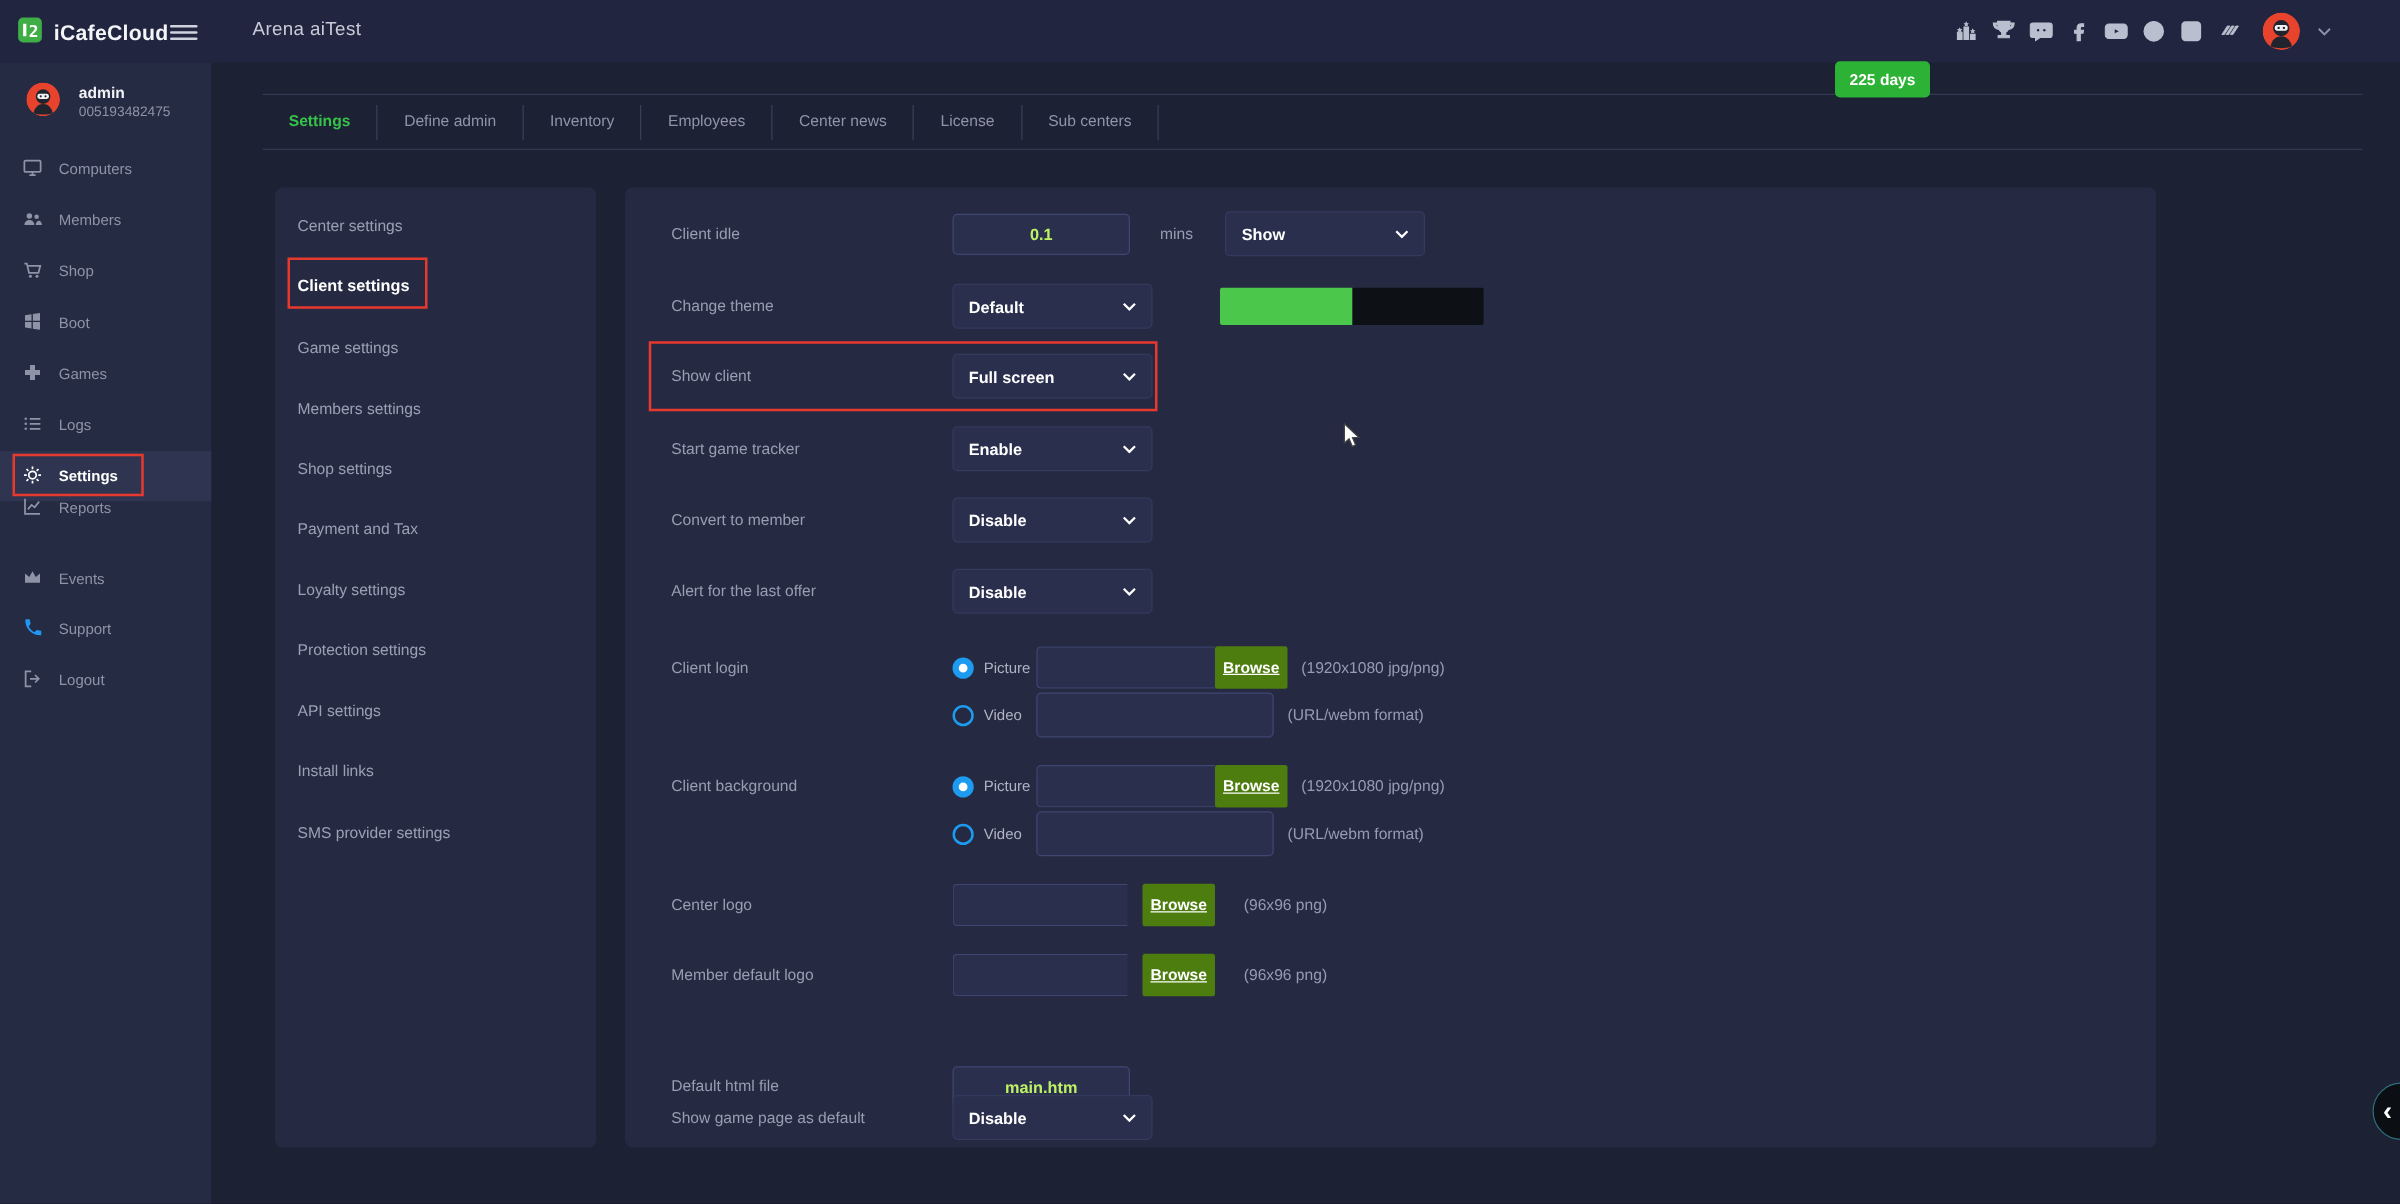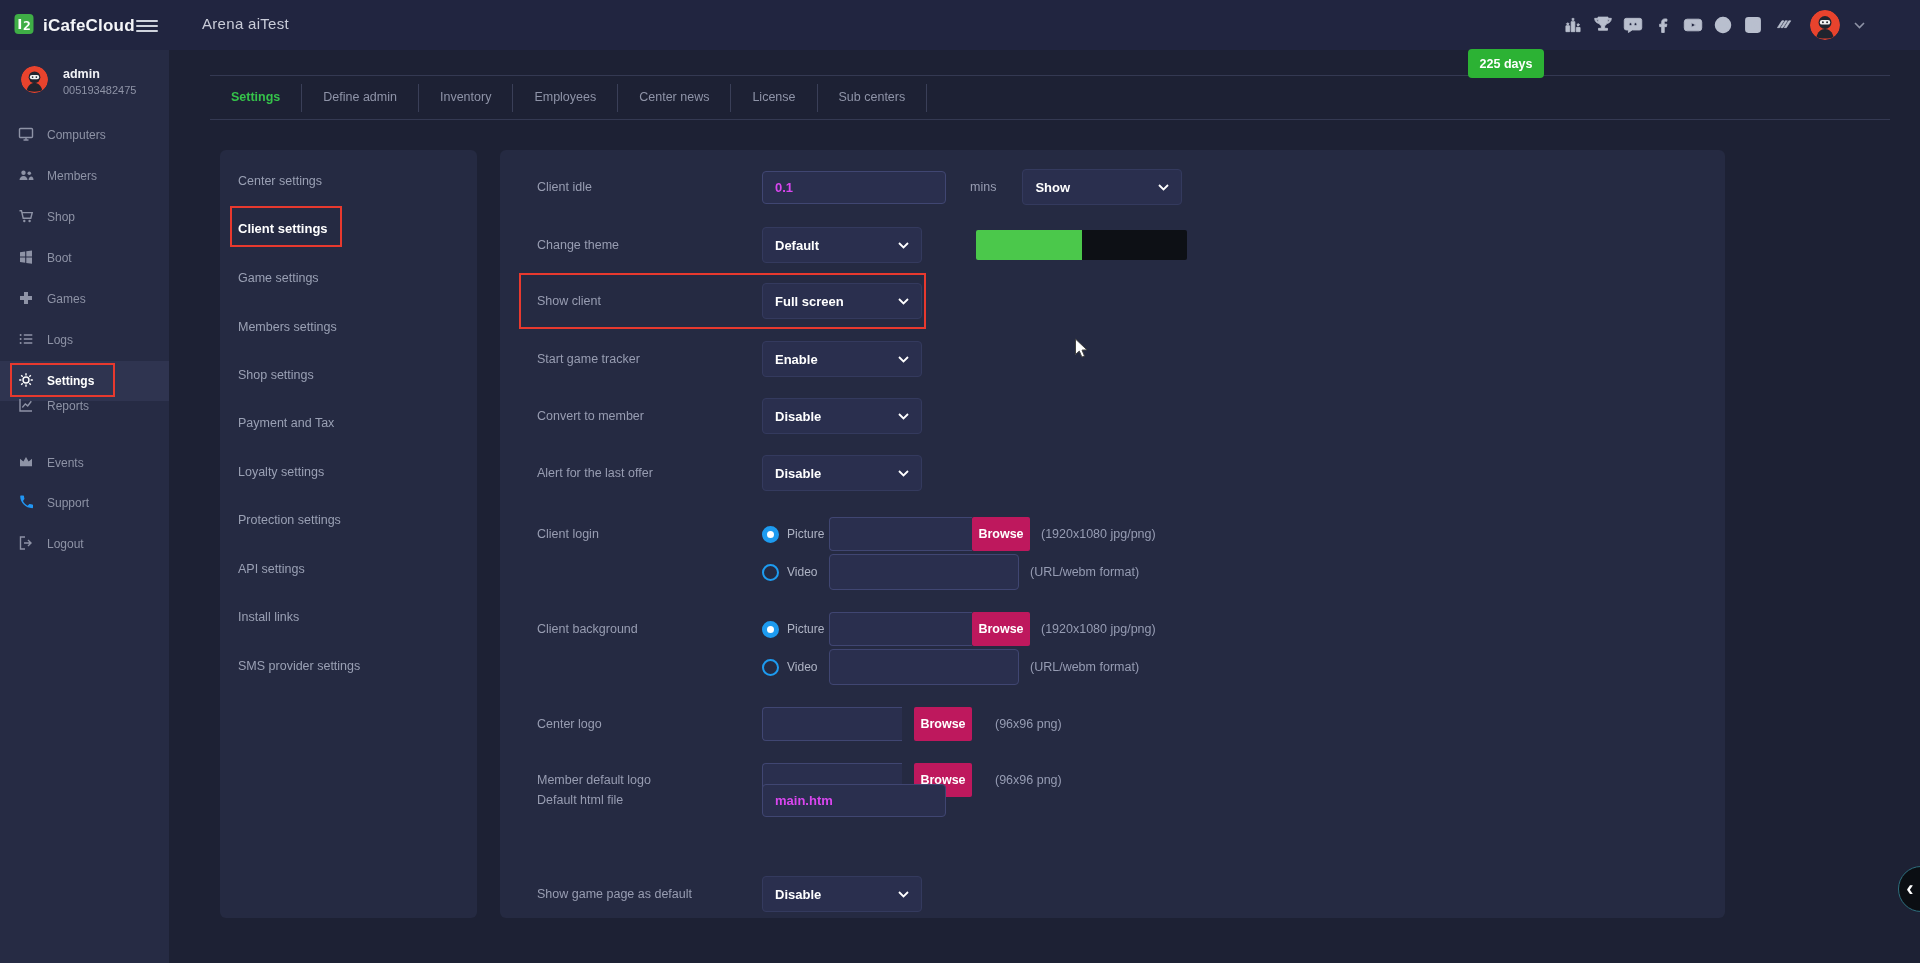--- a/index.html
+++ b/index.html
@@ -47,37 +47,37 @@
   
   .panel { position:absolute; background:#252a42; border-radius:6px; }
   .nav-panel  { left:220px; top:150px; width:257px; height:768px; }
   .form-panel { left:500px; top:150px; width:1225px; height:768px; }
   .nav-item { position:absolute; left:0; width:257px; height:40px; line-height:40px; padding-left:18px;
     font-size:12.5px; color:#9aa0b4; cursor:pointer; }
   .nav-item.active { color:#fff; font-weight:700; font-size:13px; }
   
   .frow { position:absolute; left:37px; right:25px; height:36px; display:flex; align-items:center;gap:12px; }
   .flabel { width:213px; flex:none; font-size:12.5px; color:#989db2; }
-  .tinput { height:33px; width:184px; background:#2a2f4e; border:1px solid #404672; border-radius:4px;
-    color:#d946ef; font:700 13px "Liberation Sans", sans-serif; padding:0 12px; outline:none; }
+  .tinput { height:33px; width:142px; background:#2a2f4e; border:1px solid #404672; border-radius:4px;
+    color:#bef264; font:700 13px "Liberation Sans", sans-serif; padding:0 12px; outline:none;text-align:center; }
   .unit { font-size:12.5px; color:#989db2; margin:0 14px 0 12px; }
   .sel { height:36px; width:160px; background:#2a2f4e; border:1px solid #343a5e; border-radius:4px;
     display:flex; align-items:center; justify-content:space-between; padding:0 12px; cursor:pointer; }
   .sel span { font-size:13px; font-weight:700; color:#fff; }
   .swatch { width:211px; height:30px; margin-left:42px; display:flex; border-radius:2px; overflow:hidden; }
   .swatch .g { width:106px; background:#4bc84b; }
   .swatch .k { width:105px; background:#0d1015; }
   .radio { width:17px; height:17px; border-radius:50%; flex:none; cursor:pointer; }
   .radio.on  { border:5px solid #1d9bf0; background:#fff; }
   .radio.off { border:2px solid #1d9bf0; background:transparent; }
   .opt-label { margin-left:8px; width:42px; font-size:12px; color:#aeb3c4; }
   .file-input { height:34px; background:#2a2f4e; border:1px solid #404672; border-right:none;
     border-radius:4px 0 0 4px; outline:none; color:#fff; font:13px "Liberation Sans", sans-serif; padding:0 10px; }
-  .browse { height:34px; width:58px; background:#be185d; color:#fff; border:none; border-radius:2px;
-    font:700 12.5px "Liberation Sans", sans-serif; cursor:pointer; }
+  .browse { height:34px; width:58px; background:#4d7c0f; color:#fff; border:none; border-radius:2px;
+    font:700 12.5px "Liberation Sans", sans-serif; cursor:pointer;text-decoration:underline; }
   .hint { margin-left:11px; font-size:12.5px; color:#969cb3; }
   .stack { display:flex; flex-direction:column; gap:2px; }
   .line { height:36px; display:flex; align-items:center; }
   
   .redbox { position:absolute; border:2px solid #e8392e; z-index:50; pointer-events:none; }
   .cursor { position:absolute; left:1074px; top:338px; z-index:60; pointer-events:none; }
   .fab { position:absolute; left:1898px; top:866px; width:46px; height:46px; border-radius:50%;
     background:#0b0e13; border:1px solid #2e6f7e; color:#fff; font-size:22px; font-weight:700;
     display:flex; align-items:center; justify-content:center; cursor:pointer; z-index:40;
     padding-right:22px; }
@@ -412,21 +412,21 @@
       <span class="hint">(96x96 png)</span>
     </div>
 
     <div class="frow" style="top:612px">
       <div class="flabel">Member default logo</div>
       <input class="file-input" style="width: 140px;" readonly="" value="">
       <button class="browse">Browse</button>
       <span class="hint">(96x96 png)</span>
     </div>
 
-    <div class="frow" style="top:632px">
+    <div class="frow" style="top:701px">
       <div class="flabel">Default html file</div>
       <input class="tinput" readonly="" value="main.htm" style="">
     </div>
 
     <div class="frow" style="top:726px">
       <div class="flabel">Show game page as default</div>
       <div class="sel">
         <span>Disable</span>
         <svg width="11" height="7" viewBox="0 0 11 7">
             <path d="M1 1l4.5 4.5L10 1" stroke="#fff" stroke-width="1.8" fill="none"></path>

